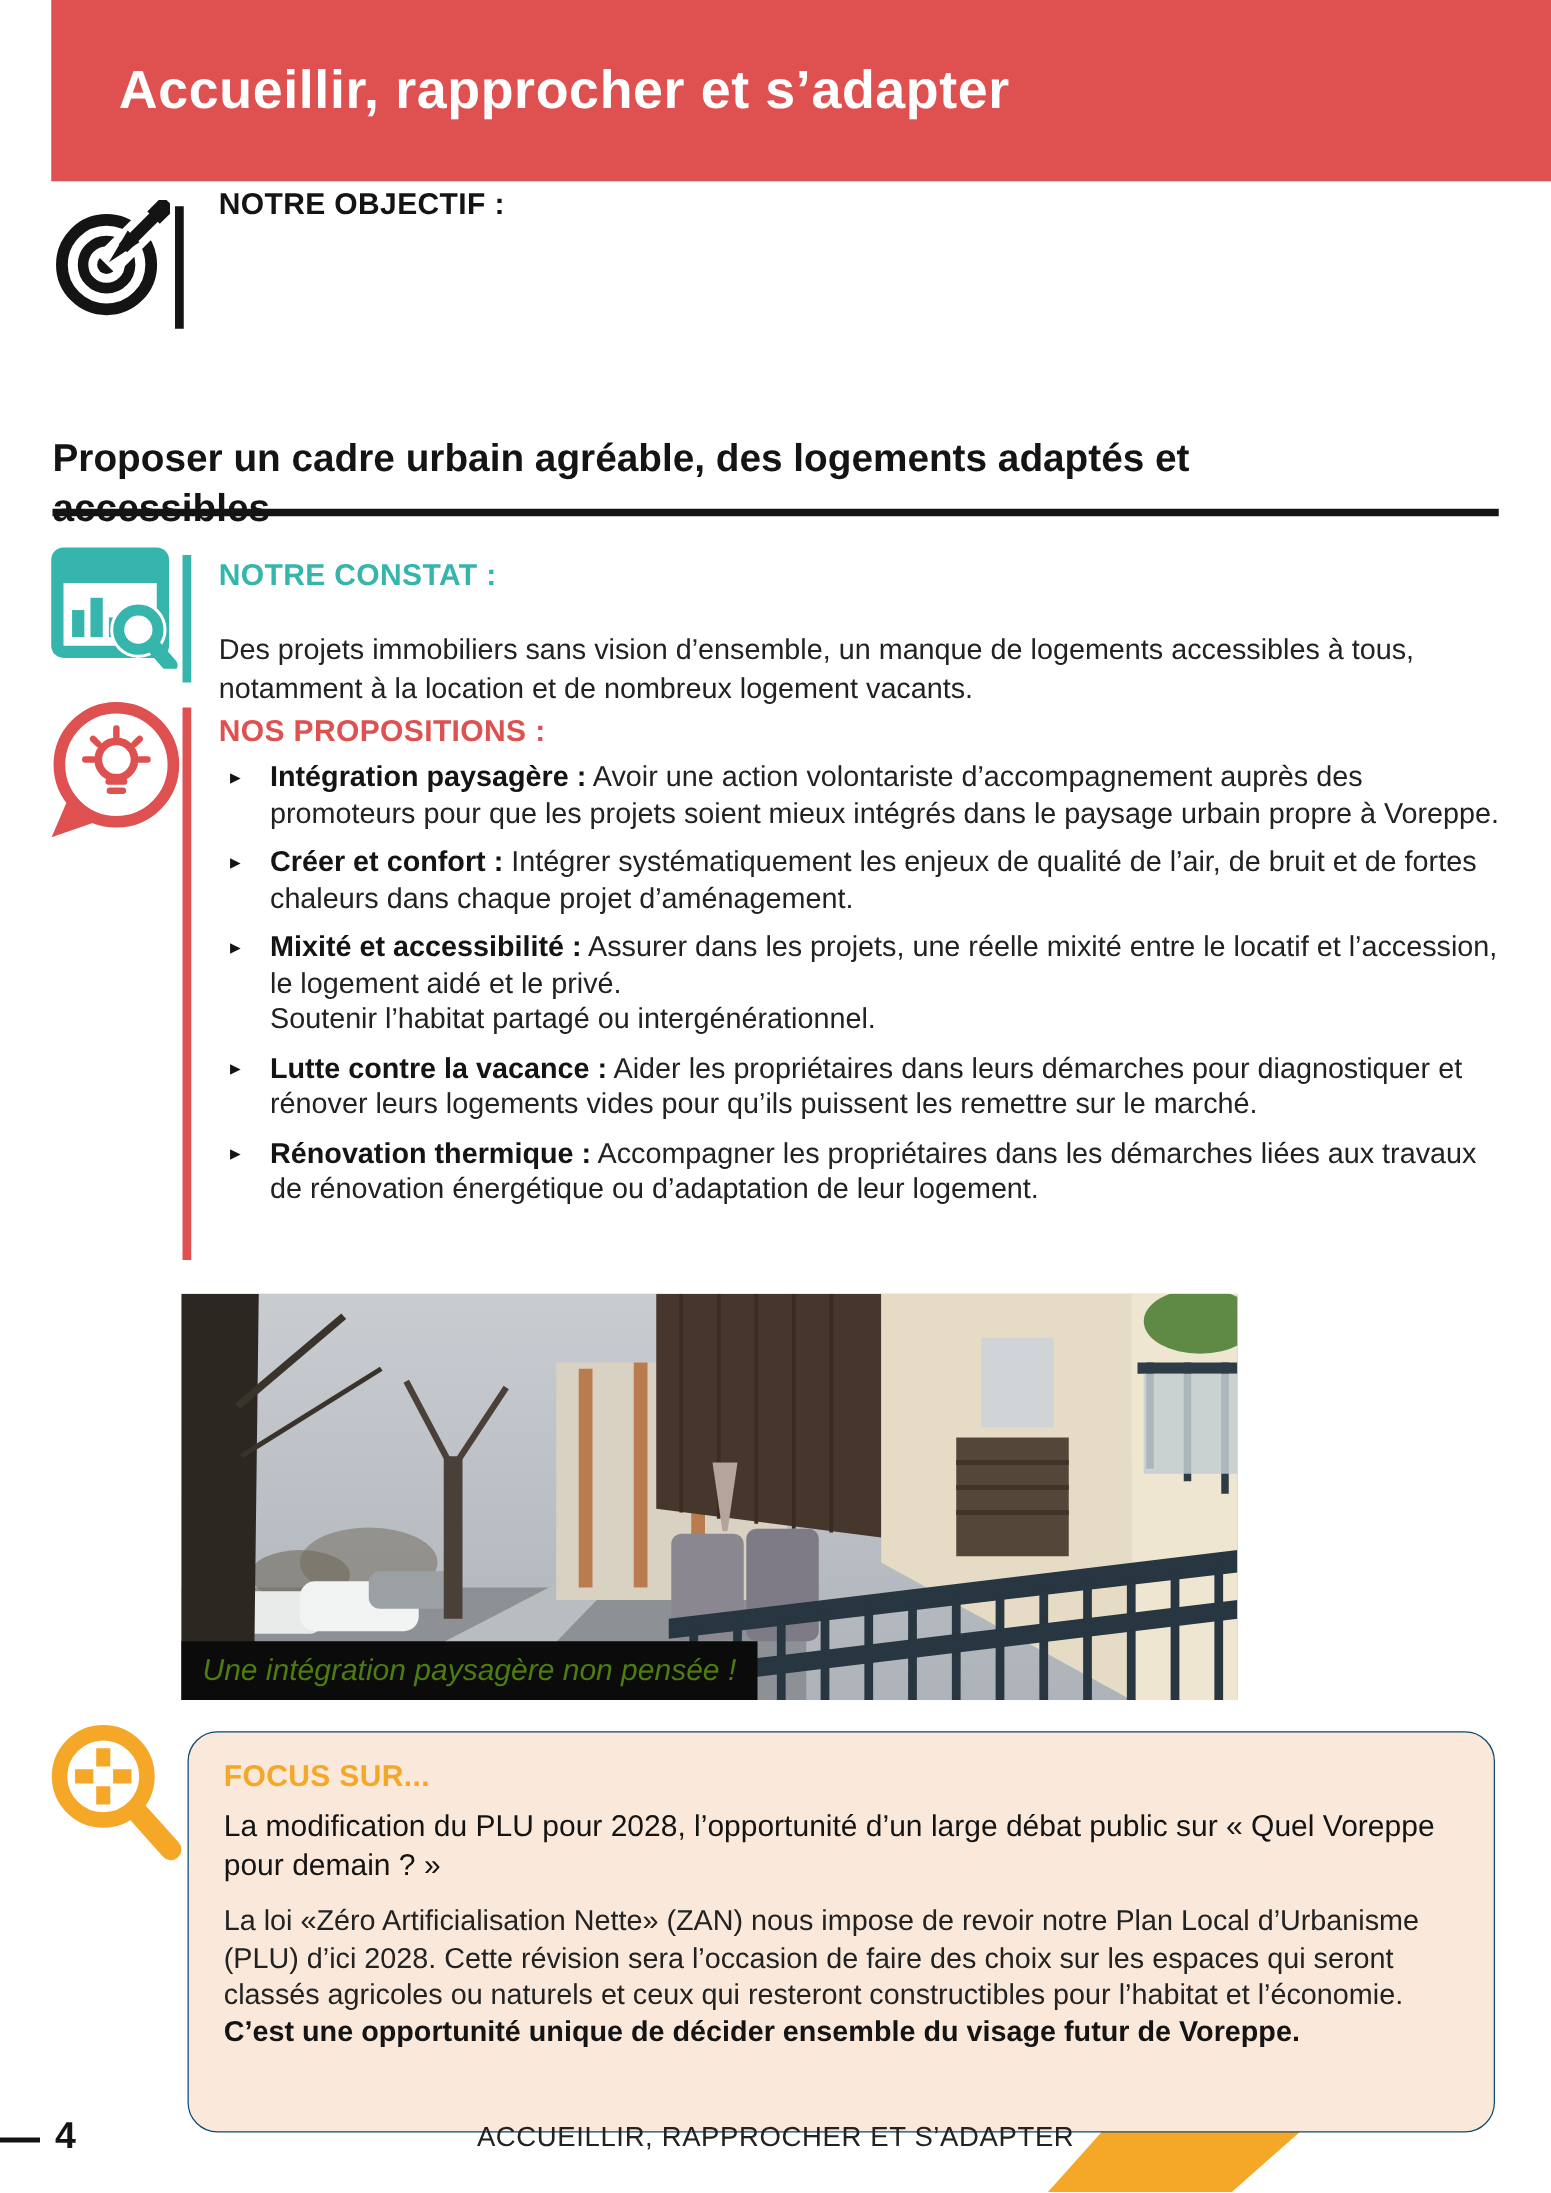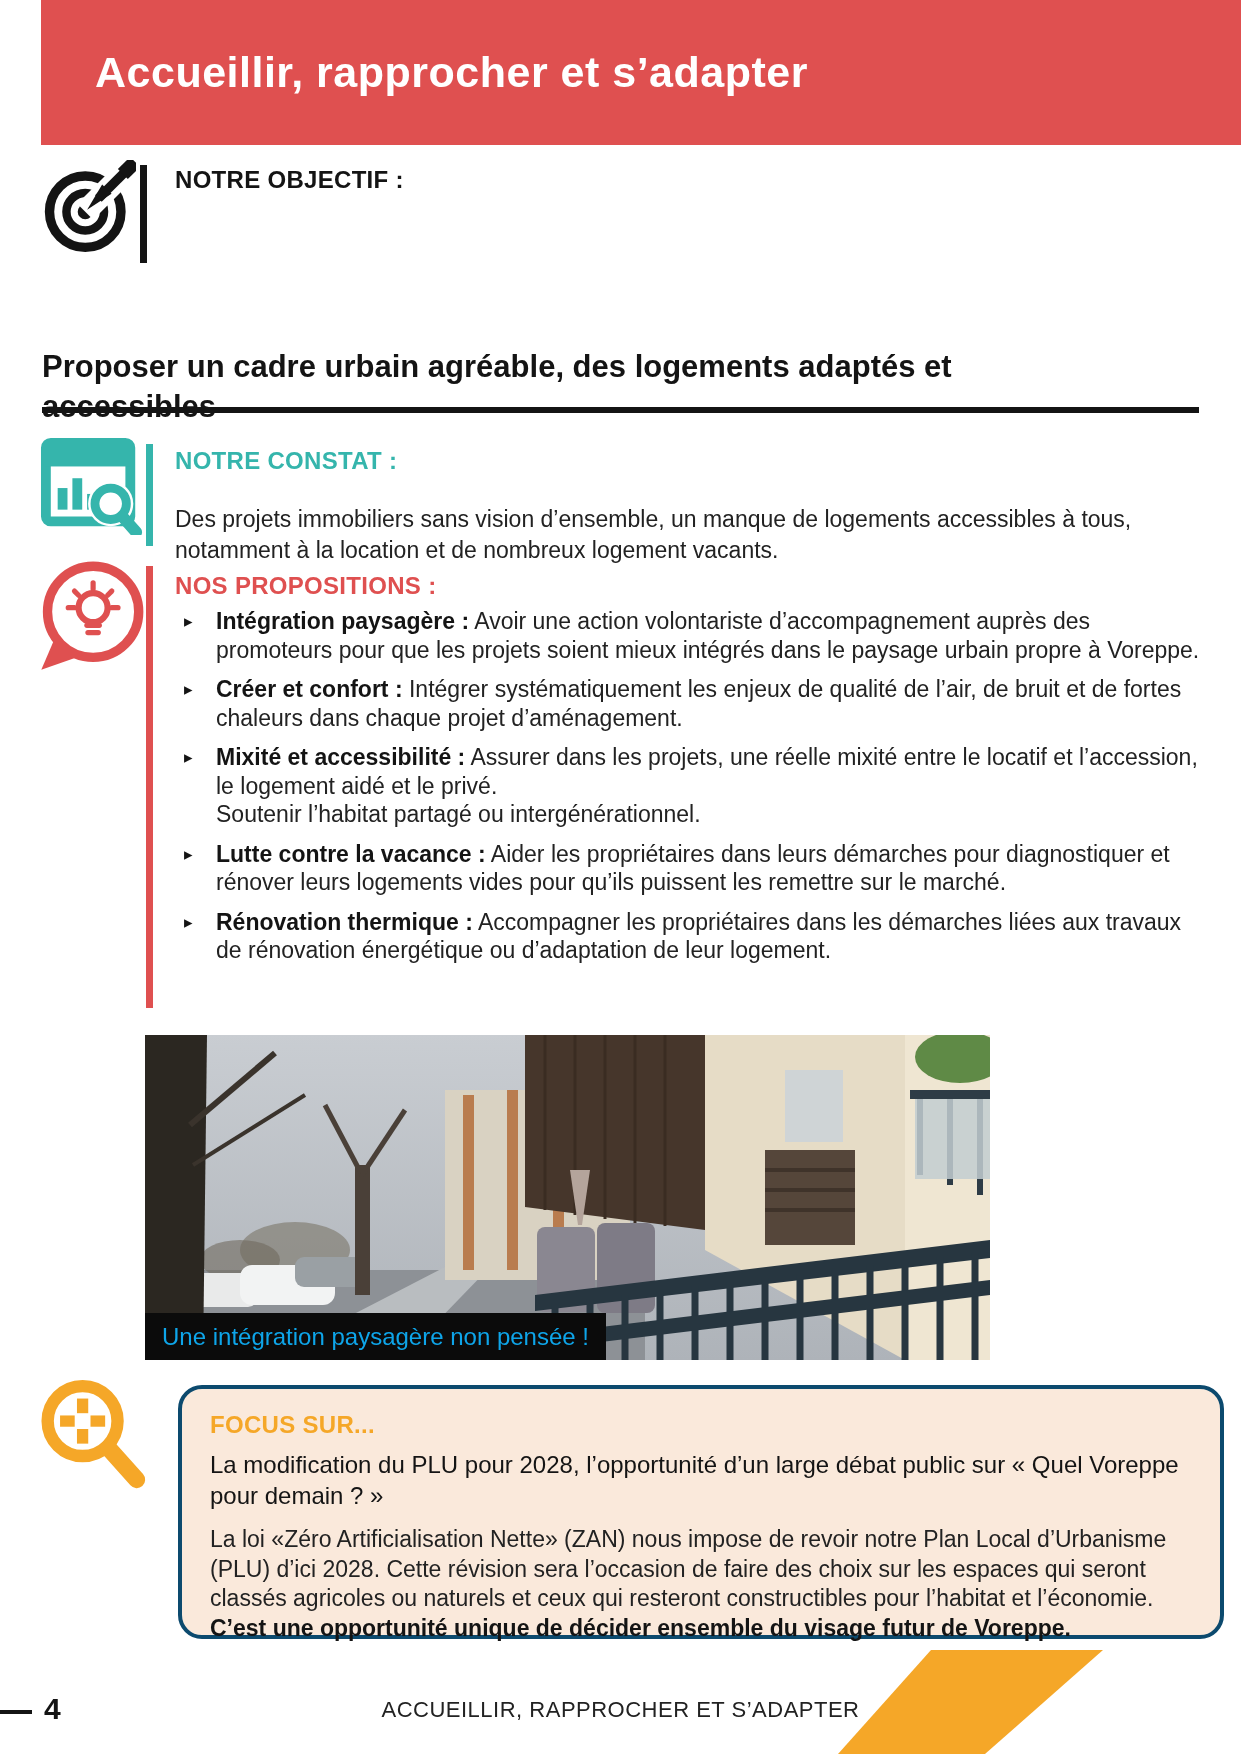--- a/index.html
+++ b/index.html
@@ -12,47 +12,47 @@
   .banner h1{margin:0;padding-left:54px;font-size:43px;font-weight:bold;color:#fff;letter-spacing:.5px;}
   
   .vline{position:absolute;width:7px;}
   .vline.black{background:#141414;}
   .vline.teal{background:#35B5AC;}
   .vline.red{background:#DF5050;}
   .blk-label{position:absolute;font-size:24px;font-weight:bold;letter-spacing:.3px;}
   .blk-text{position:absolute;font-size:23px;line-height:31px;color:#222;}
   
   .obj-icon{position:absolute;left:42px;top:160px;width:94px;height:104px;}
-  .obj-label{left:175px;top:166px;color:#141414;}
+  .obj-label{left:175px;top:150px;color:#141414;}
   .obj-text{left:175px;top:199px;width:1022px;}
   
   .section-heading{position:absolute;left:42px;top:321px;width:1010px;font-size:31px;font-weight:bold;line-height:40px;color:#141414;}
   .rule{position:absolute;left:42px;top:407px;width:1157px;height:6px;background:#141414;}
   
   .constat-icon{position:absolute;left:40px;top:437px;width:108px;height:100px;}
   .constat-label{left:175px;top:447px;color:#35B5AC;}
   .constat-text{left:175px;top:481px;width:1018px;}
   
   .prop-icon{position:absolute;left:33px;top:560px;width:114px;height:116px;}
   .prop-label{left:175px;top:572px;color:#DF5050;}
   .prop-list{position:absolute;left:175px;top:607px;width:1032px;margin:0;padding:0;list-style:none;}
   .prop-list li{position:relative;padding-left:41px;margin-bottom:11px;font-size:23px;line-height:28.5px;color:#222;}
   .prop-list .marker{position:absolute;left:9px;top:1px;font-size:17px;color:#141414;}
   .prop-list .b{font-weight:bold;color:#141414;}
   .pre{white-space:pre-line;}
   
   .photo{position:absolute;left:145px;top:1035px;width:845px;height:325px;overflow:hidden;background:#b9bdc2;}
   .photo svg{display:block;width:100%;height:100%;}
-  .caption{position:absolute;left:0;bottom:0;height:47px;line-height:47px;padding:0 17px;background:#0b0b0b;color:#0ea5e9;font-size:24px;}
+  .caption{position:absolute;left:0;bottom:0;height:47px;line-height:47px;padding:0 17px;background:#0b0b0b;color:#4d7c0f;font-size:24px;font-style:italic;}
   
   .orange-band{position:absolute;left:830px;top:1650px;width:280px;height:104px;background:#F5A728;
     clip-path:polygon(101px 0px,273px 0px,155px 104px,8px 104px);z-index:0;}
   .focus-icon{position:absolute;left:33px;top:1376px;width:124px;height:128px;z-index:1;}
-  .focus-box{position:absolute;left:150px;top:1385px;width:1046px;height:254px;box-sizing:border-box;
-    background:#FAE9DB;border:4px solid #0c4a6e;border-radius:24px;padding:22px 28px;z-index:1;margin-left:28px;}
+  .focus-box{position:absolute;left:150px;top:1385px;width:1046px;height:321px;box-sizing:border-box;
+    background:#FAE9DB;border:1px solid #0c4a6e;border-radius:24px;padding:22px 28px;z-index:1;}
   .focus-label{font-size:24px;font-weight:bold;color:#F5A728;letter-spacing:.3px;margin:0 0 10px 0;}
   .focus-heading{font-size:24px;font-weight:normal;line-height:31px;color:#141414;margin:0 0 14px 0;width:1000px;max-width:100%;}
   .focus-body{font-size:23px;line-height:29.5px;color:#222;margin:0;}
   .focus-body strong{color:#141414;}
   
   .footer-dash{position:absolute;left:0;top:1710px;width:32px;height:4px;background:#141414;z-index:2;}
   .footer-num{position:absolute;left:44px;top:1692px;font-size:30px;font-weight:bold;color:#141414;z-index:2;}
   .footer-title{position:absolute;left:0;top:1697px;width:1241px;text-align:center;font-size:22px;color:#222;letter-spacing:.5px;z-index:1;}
 </style>
 </head>

